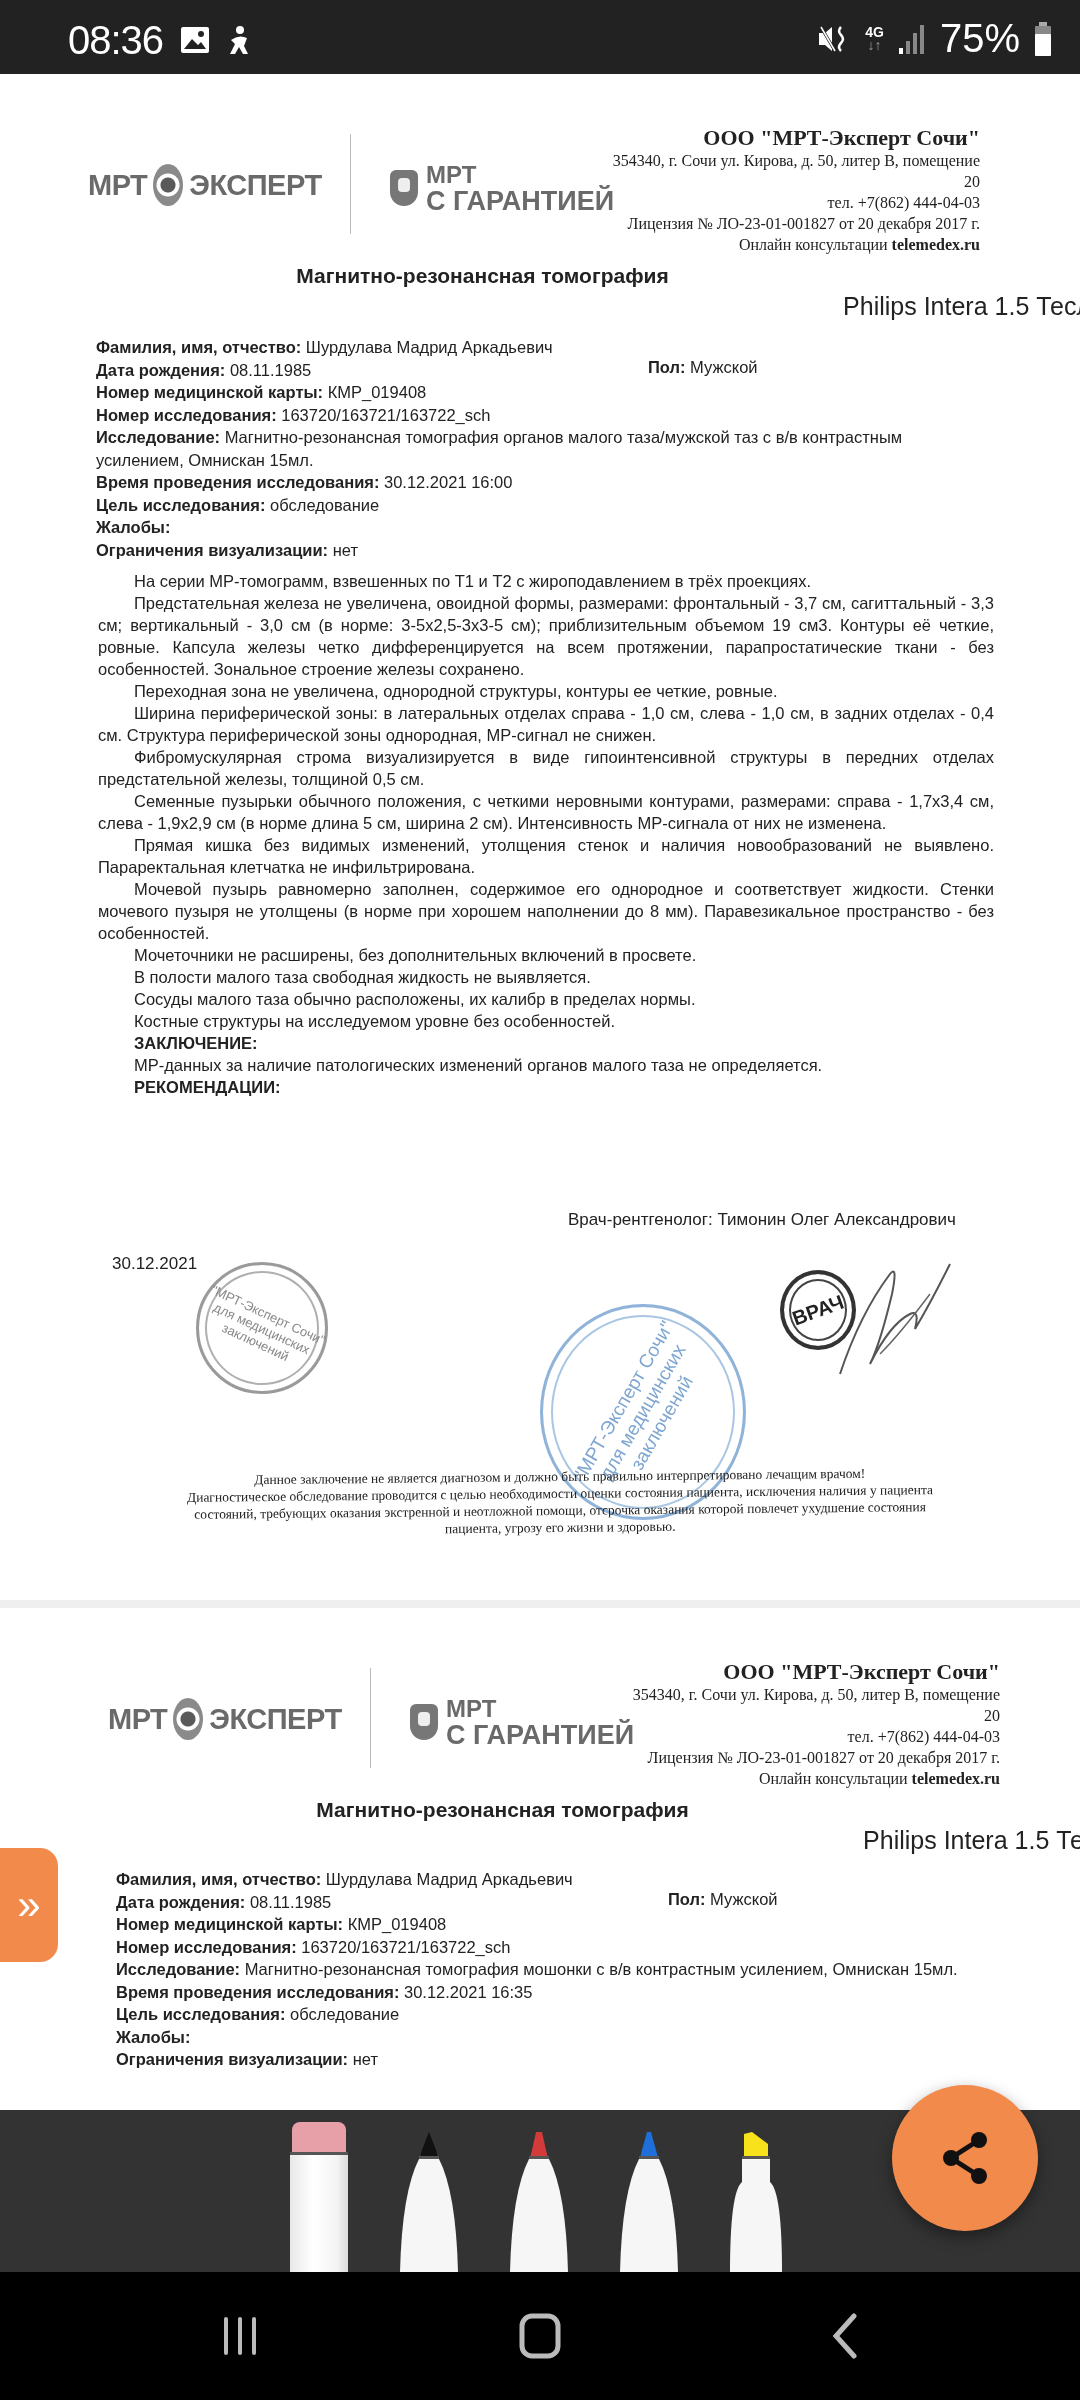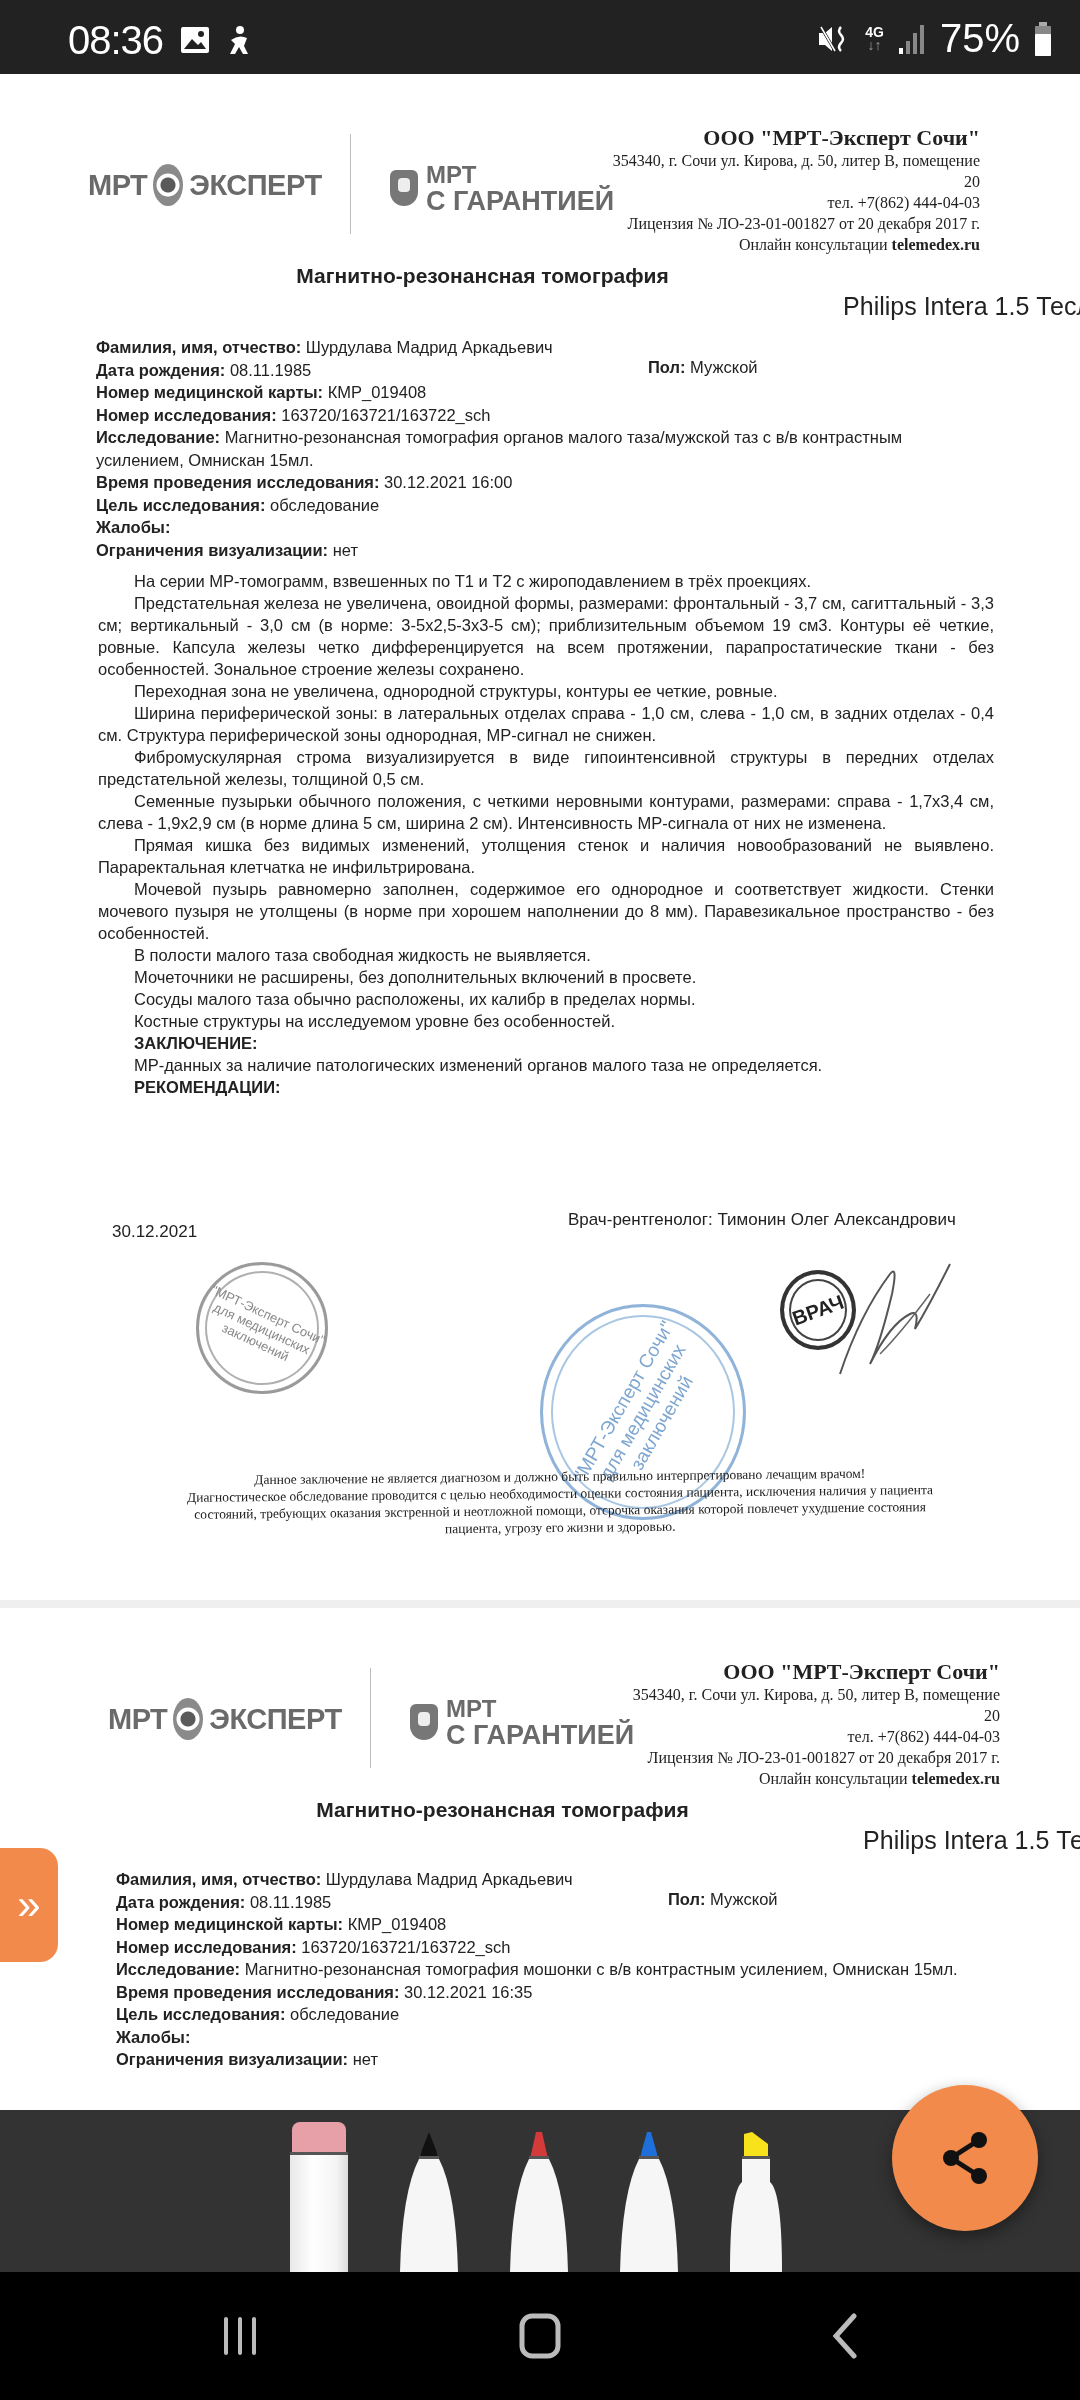--- a/index.html
+++ b/index.html
@@ -159,30 +159,30 @@
 
   <div class="body" style="left:98px; top:496px; width:896px;">
     <p>На серии МР-томограмм, взвешенных по Т1 и Т2 с жироподавлением в трёх проекциях.</p>
     <p>Предстательная железа не увеличена, овоидной формы, размерами: фронтальный - 3,7 см, сагиттальный - 3,3 см; вертикальный - 3,0 см (в норме: 3-5х2,5-3х3-5 см); приблизительным объемом 19 см3. Контуры её четкие, ровные. Капсула железы четко дифференцируется на всем протяжении, парапростатические ткани - без особенностей. Зональное строение железы сохранено.</p>
     <p>Переходная зона не увеличена, однородной структуры, контуры ее четкие, ровные.</p>
     <p>Ширина периферической зоны: в латеральных отделах справа - 1,0 см, слева - 1,0 см, в задних отделах - 0,4 см. Структура периферической зоны однородная, МР-сигнал не снижен.</p>
     <p>Фибромускулярная строма визуализируется в виде гипоинтенсивной структуры в передних отделах предстательной железы, толщиной 0,5 см.</p>
     <p>Семенные пузырьки обычного положения, с четкими неровными контурами, размерами: справа - 1,7х3,4 см, слева - 1,9х2,9 см (в норме длина 5 см, ширина 2 см). Интенсивность МР-сигнала от них не изменена.</p>
     <p>Прямая кишка без видимых изменений, утолщения стенок и наличия новообразований не выявлено. Параректальная клетчатка не инфильтрирована.</p>
     <p>Мочевой пузырь равномерно заполнен, содержимое его однородное и соответствует жидкости. Стенки мочевого пузыря не утолщены (в норме при хорошем наполнении до 8 мм). Паравезикальное пространство - без особенностей.</p>
+    <p class="nl">Мочеточники не расширены, без дополнительных включений в просвете.</p>
     <p class="nl">В полости малого таза свободная жидкость не выявляется.</p>
-    <p class="nl">Мочеточники не расширены, без дополнительных включений в просвете.</p>
     <p class="nl">Сосуды малого таза обычно расположены, их калибр в пределах нормы.</p>
     <p class="nl">Костные структуры на исследуемом уровне без особенностей.</p>
     <p class="hd">ЗАКЛЮЧЕНИЕ:</p>
     <p class="nl">МР-данных за наличие патологических изменений органов малого таза не определяется.</p>
     <p class="hd">РЕКОМЕНДАЦИИ:</p>
   </div>
 
-  <div class="footdate" style="left:112px; top:1148px;">30.12.2021</div>
+  <div class="footdate" style="left:112px; top:1180px;">30.12.2021</div>
   <div class="doctor" style="left:568px; top:1136px;">Врач-рентгенолог: Тимонин Олег Александрович</div>
 
   <div class="stamp stamp-gray" style="left:196px; top:1188px; width:126px; height:126px;">
     <div class="stamp-text">"МРТ-Эксперт Сочи" для медицинских заключений</div>
   </div>
   <div class="stamp stamp-blue" style="left:540px; top:1230px; width:200px; height:210px;">
     <div class="stamp-text">"МРТ-Эксперт Сочи" для медицинских заключений</div>
   </div>
   <div class="stamp stamp-black" style="left:780px; top:1196px; width:68px; height:72px;">
     <div class="stamp-text">ВРАЧ</div>

